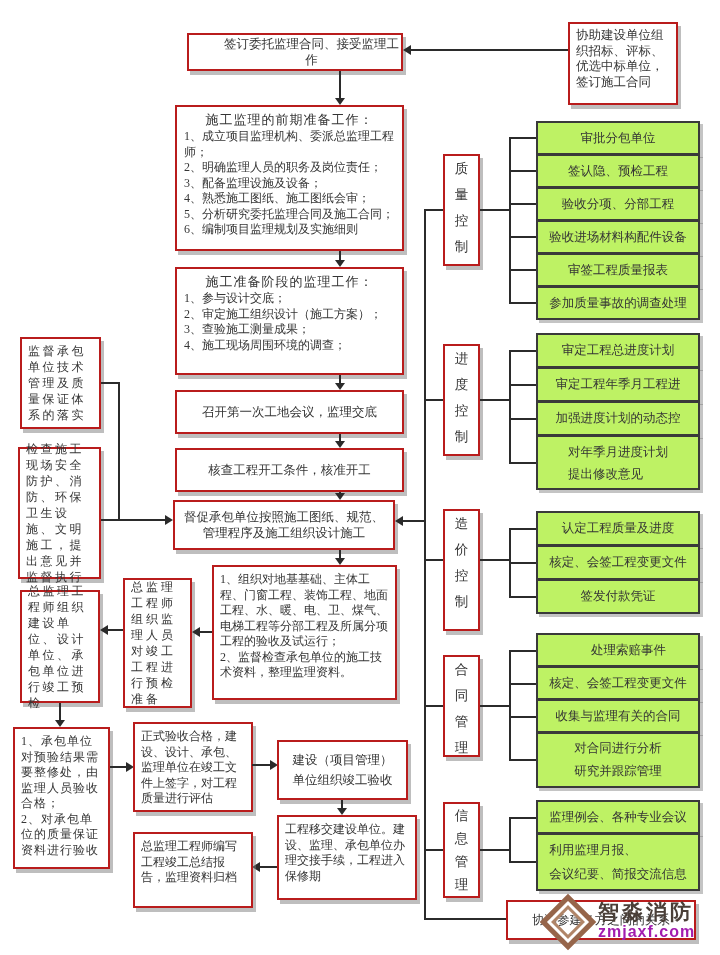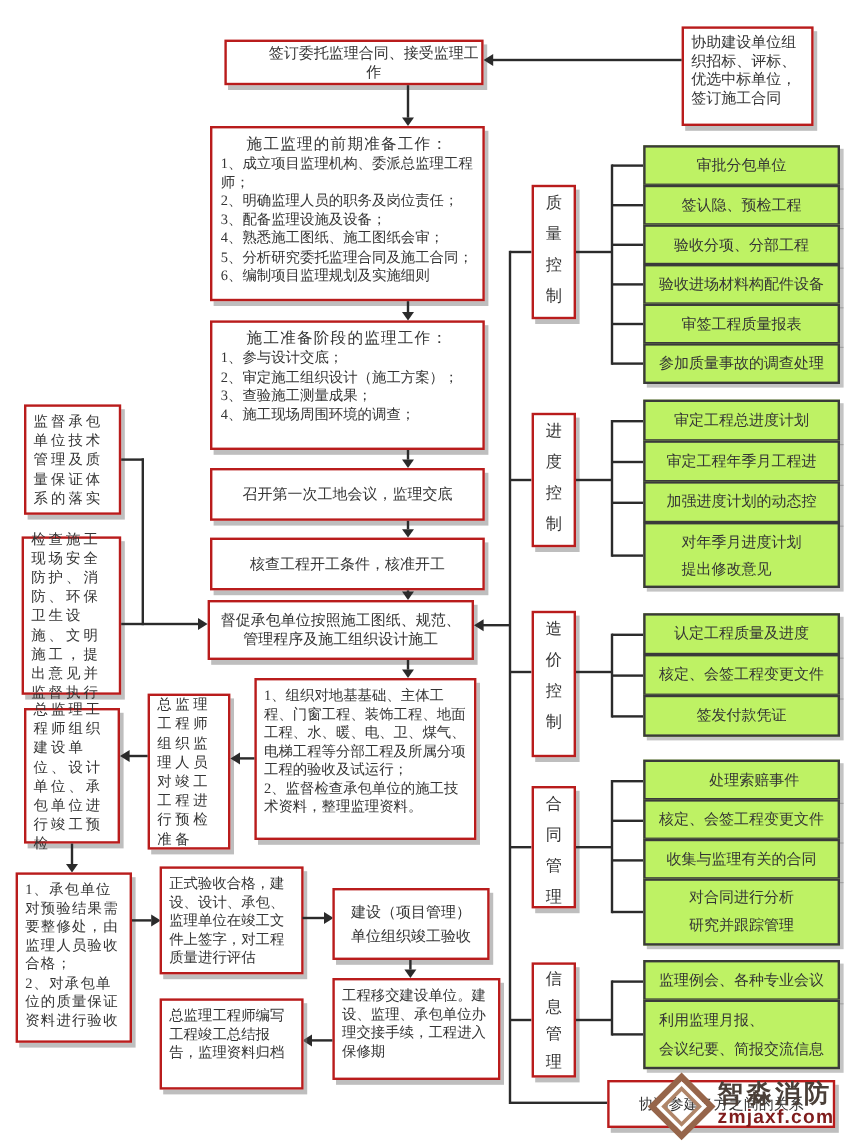--- a/index.html
+++ b/index.html
@@ -31,21 +31,21 @@
   .ln{position:absolute;background:#2b2b2b;}
   .ah{position:absolute;width:0;height:0;border-style:solid;border-color:transparent;}
   .ah-down{border-width:7px 5px 0 5px;border-top-color:#2b2b2b;}
   .ah-left{border-width:5px 8px 5px 0;border-right-color:#2b2b2b;}
   .ah-right{border-width:5px 0 5px 8px;border-left-color:#2b2b2b;}
   .wm{position:absolute;left:548px;top:898px;display:flex;align-items:center;z-index:5;}
   .wm-logo{width:30px;height:30px;border:5px solid #96654a;transform:rotate(45deg);
     box-shadow:inset 0 0 0 3px #fff, inset 0 0 0 6px #b08568;margin:4px 10px 0 0;}
   .wm-texts{line-height:1.1;}
   .wm-brand{font-size:21px;font-weight:bold;color:#4a3f38;letter-spacing:3px;font-family:"Liberation Sans",sans-serif;}
-  .wm-site{font-size:16px;font-weight:bold;color:#7f1d1d;letter-spacing:1px;font-family:"Liberation Sans",sans-serif;}
+  .wm-site{font-size:16px;font-weight:bold;color:#a21caf;letter-spacing:1px;font-family:"Liberation Sans",sans-serif;}
 </style>
 </head>
 <body>
 
 <div class="canvas">
 
   <div class="box cflex" style="left:187px;top:33px;width:216px;height:38px;padding-left:33px;">
     <span>签订委托监理合同、接受监理工作</span>
   </div>
 

